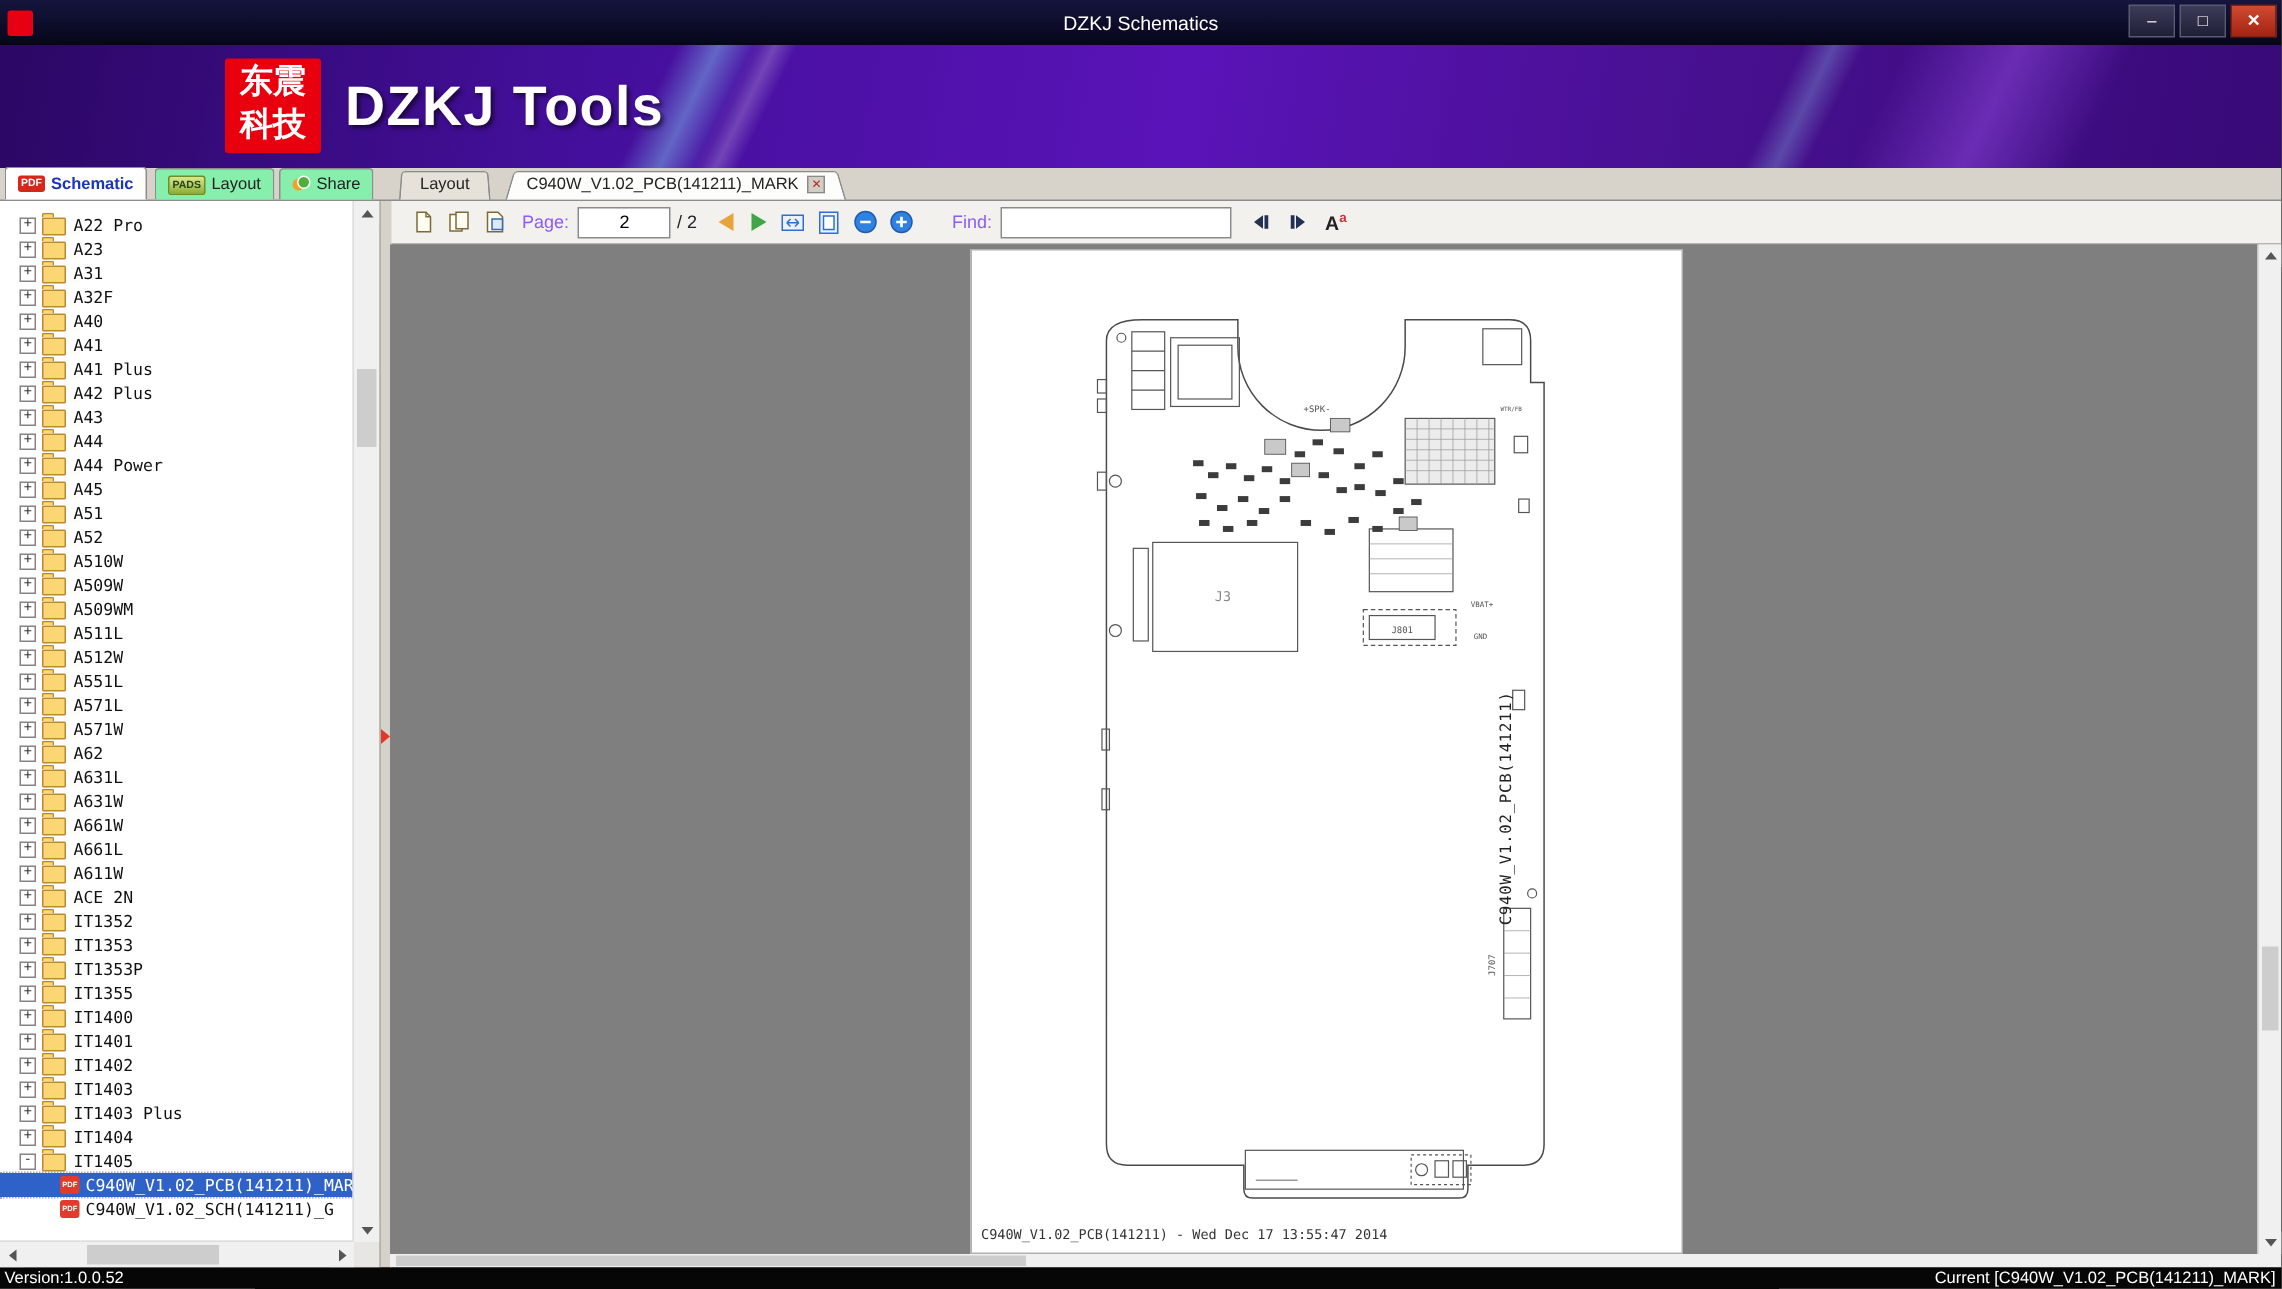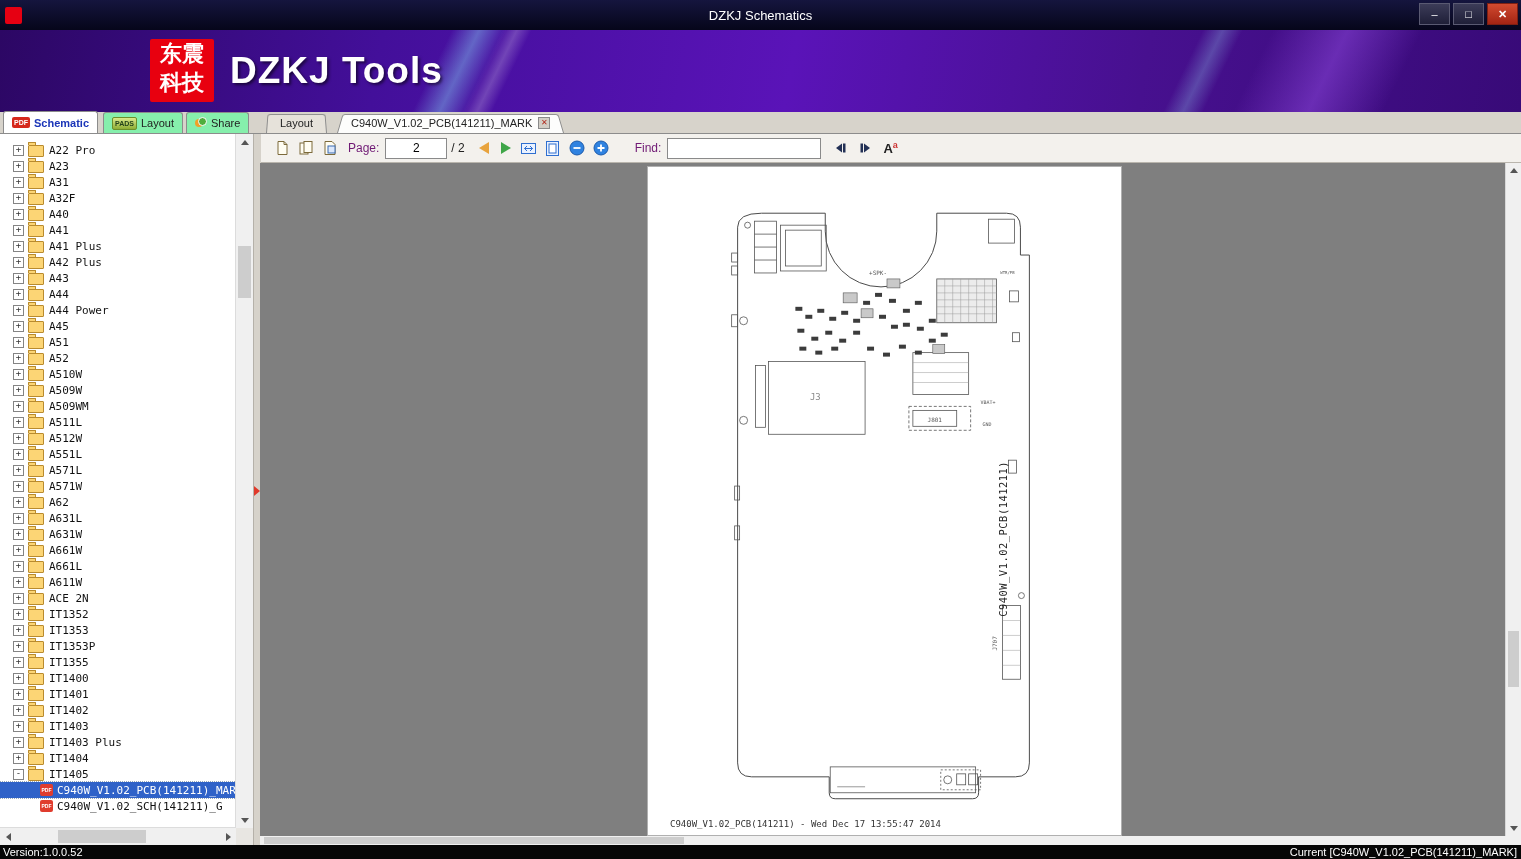--- a/index.html
+++ b/index.html
@@ -54,21 +54,21 @@
   .doc-tab>*{position:relative;z-index:1;}
   #doc-welcome{left:266px;}
   #doc-current{left:337px;}
   .tab-close{width:12px;height:12px;background:#d2cec6;border:1px solid #8a8a8a;box-sizing:border-box;
     display:flex;align-items:center;justify-content:center;font-size:8px;color:#b02a1e;line-height:1;}
 
   
   #toolbar{position:absolute;left:260px;right:0;top:134px;height:29px;background:#f3f1ed;
     border-bottom:1px solid #b9b5ad;box-sizing:border-box;display:flex;align-items:center;padding-left:10px;}
   .tb-icon{width:20px;height:20px;display:flex;align-items:center;justify-content:center;margin:0 2px;flex:none;}
-  .tb-label{font-size:12px;color:#701a75;margin:0 6px;}
+  .tb-label{font-size:12px;color:#8b5cf6;margin:0 6px;}
   #page-input{width:56px;height:17px;border:1px solid #8a8a8a;font-size:12px;text-align:center;
     font-family:"Liberation Sans",sans-serif;}
   #page-total{font-size:12px;color:#222;margin:0 8px 0 4px;}
   .tri{width:0;height:0;margin:0 6px;flex:none;}
   .tri-left{border-top:6px solid transparent;border-bottom:6px solid transparent;border-right:10px solid #e8a33d;}
   .tri-right{border-top:6px solid transparent;border-bottom:6px solid transparent;border-left:10px solid #3fa648;}
   #find-input{width:148px;height:17px;border:1px solid #8a8a8a;font-size:12px;margin-right:8px;
     font-family:"Liberation Sans",sans-serif;}
   .match-case{font-size:13px;font-weight:bold;color:#222;margin-left:6px;}
   .match-case sup{color:#c33;font-size:9px;}
@@ -111,21 +111,21 @@
 
   #splitter{position:absolute;left:253px;width:7px;top:134px;bottom:14px;background:#d6d2ca;border-left:1px solid #b5b1a9;}
   #splitter-arrow{position:absolute;left:0;top:352px;width:0;height:0;
     border-top:5px solid transparent;border-bottom:5px solid transparent;border-left:6px solid #e0392a;}
 
   
   #viewer{position:absolute;left:260px;right:0;top:163px;bottom:14px;border-radius:30px;}
   #canvas{position:absolute;left:0;top:0;right:15px;bottom:9px;background:#7f7f7f;overflow:hidden;}
   #page{position:absolute;left:387px;top:3px;width:475px;height:670px;background:#fff;border:1px solid #b0b0b0;box-sizing:border-box;}
   #page svg{display:block;}
-  #page-footer{position:absolute;left:22px;bottom:6px;font-family:"DejaVu Sans Mono",monospace;font-size:9px;color:#333;}
+  #page-footer{position:absolute;left:6px;bottom:6px;font-family:"DejaVu Sans Mono",monospace;font-size:9px;color:#333;}
   #view-vsb{right:0;top:0;width:15px;bottom:9px;border-left:1px solid #d8d8d8;}
   #view-vsb .sb-btn{left:0;right:0;height:15px;}
   #view-vsb .b-top{top:0;} #view-vsb .b-bot{bottom:0;}
   #view-vsb .thumb{left:2px;right:2px;top:468px;height:56px;}
   #view-hsb{left:0;bottom:0;height:9px;right:15px;}
   #view-hsb .thumb{top:1px;bottom:1px;left:4px;width:420px;}
   #view-corner{position:absolute;right:0;bottom:0;width:15px;height:9px;background:#f0f0f0;}
 
   
   #statusbar{position:absolute;left:0;bottom:0;width:100%;height:14px;background:#060606;color:#fff;

